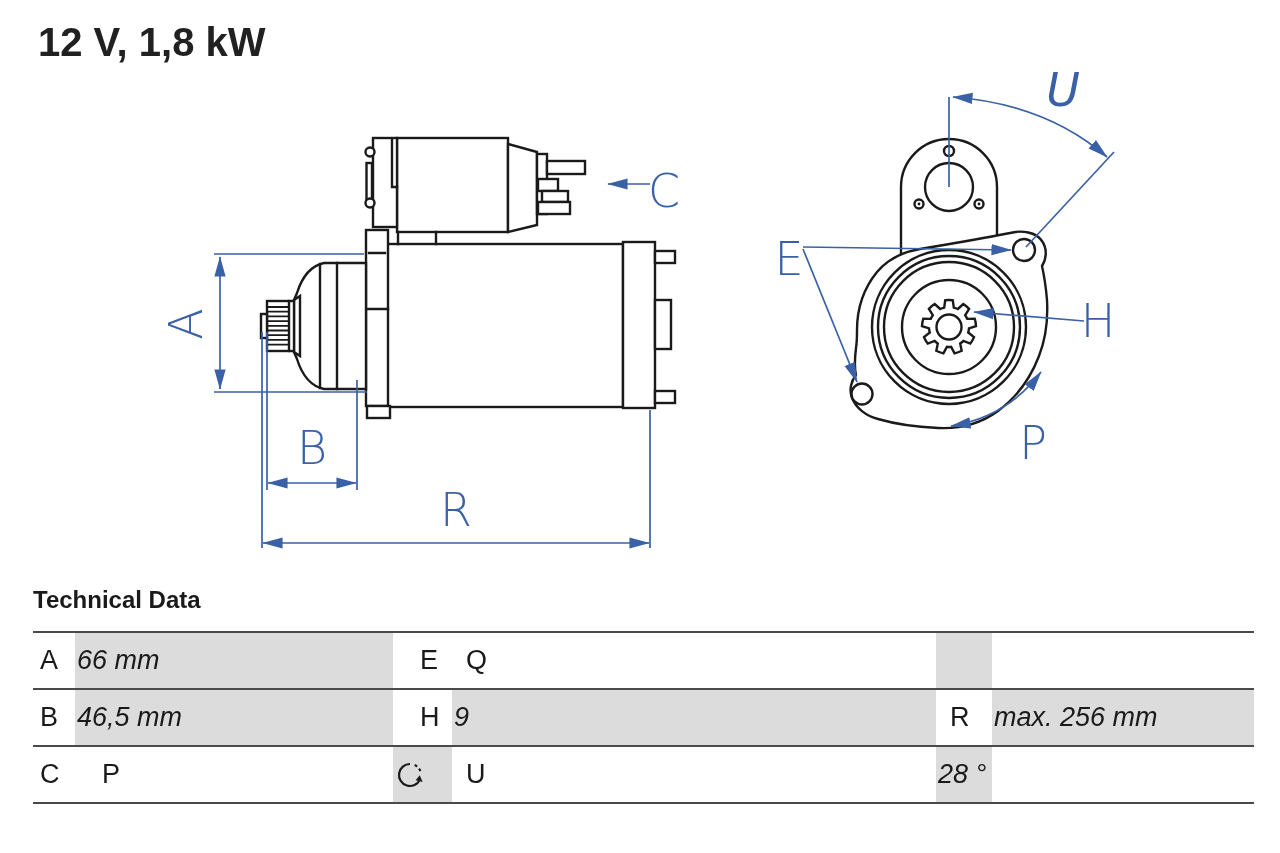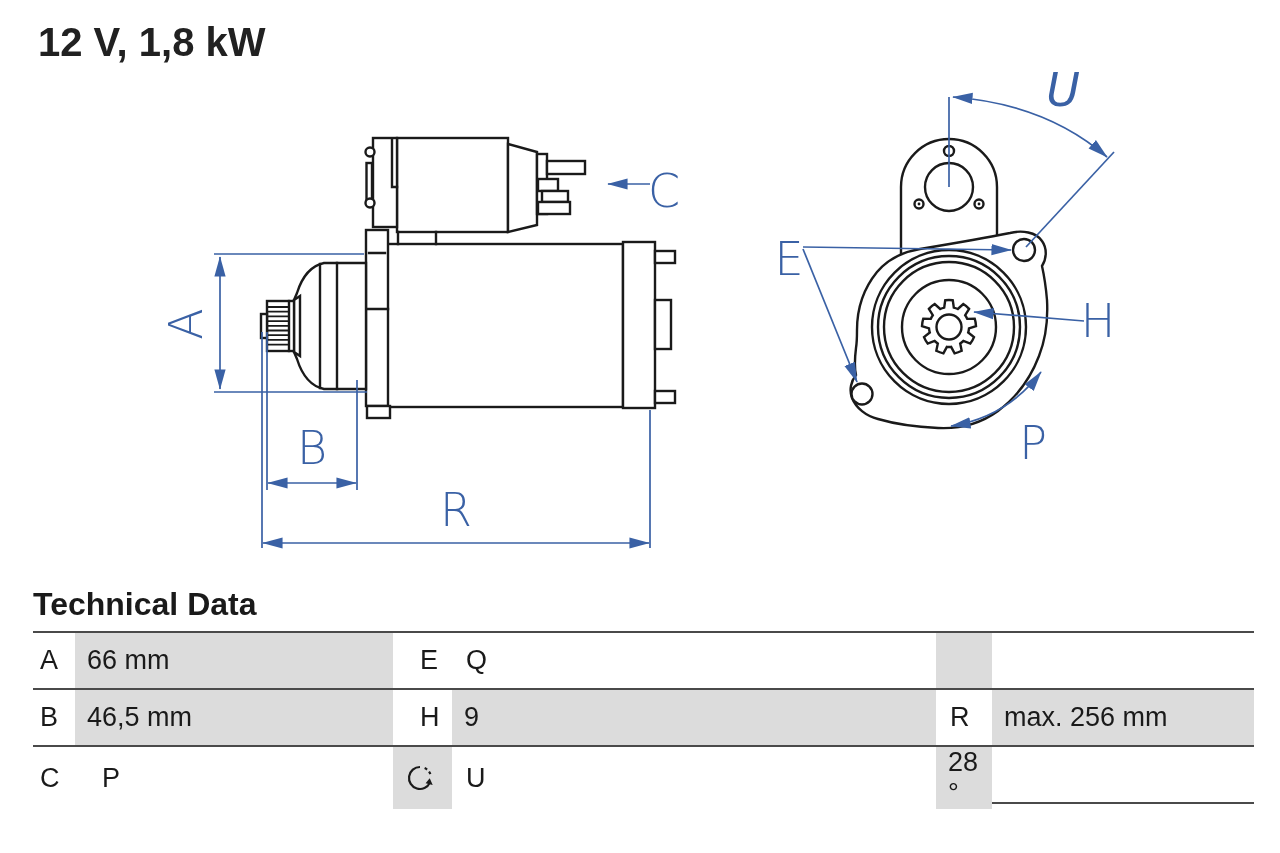--- a/index.html
+++ b/index.html
@@ -1,25 +1,25 @@
 <!DOCTYPE html>
 <html><head>
 <meta charset="utf-8">
 <style>
   html,body{margin:0;padding:0;background:#ffffff;}
   .page{position:relative;width:1280px;height:853px;background:#fff;overflow:hidden;
         font-family:"Liberation Sans",sans-serif;color:#1a1a1a;}
   .title{position:absolute;left:38px;top:20px;font-size:40px;font-weight:600;color:#212121;}
   .drawing{position:absolute;left:0;top:0;}
-  .section-heading{position:absolute;left:33px;top:586px;font-size:32px;font-weight:700;color:#1a1a1a;}
+  .section-heading{position:absolute;left:33px;top:586px;font-size:24px;font-weight:700;color:#1a1a1a;}
   .spec-table{position:absolute;left:33px;top:631px;width:1221px;border-top:2px solid #4a4a4a;}
   .tr{display:grid;grid-template-columns:42px 318px 59px 484px 56px 262px;height:55px;
       border-bottom:2px solid #4a4a4a;align-items:stretch;}
   .td{display:flex;align-items:center;font-size:27px;background:#fff;}
-  .td.val{background:#dcdcdc;padding-left:12px;}
+  .td.val{background:#dcdcdc;padding-left:2px;font-style:italic;}
   .td.key{padding-left:7px;}
   .td.key.k2{padding-left:27px;}
   .td.key.k3{padding-left:14px;}
   .rot-icon{margin-right:6px;}
   svg text{font-family:"DejaVu Sans",sans-serif;}
   .dim-label{font-size:46px;font-weight:300;fill:#3a61a5;}
   .dim-label.it{font-style:italic;}
 </style>
 </head>
 <body>

